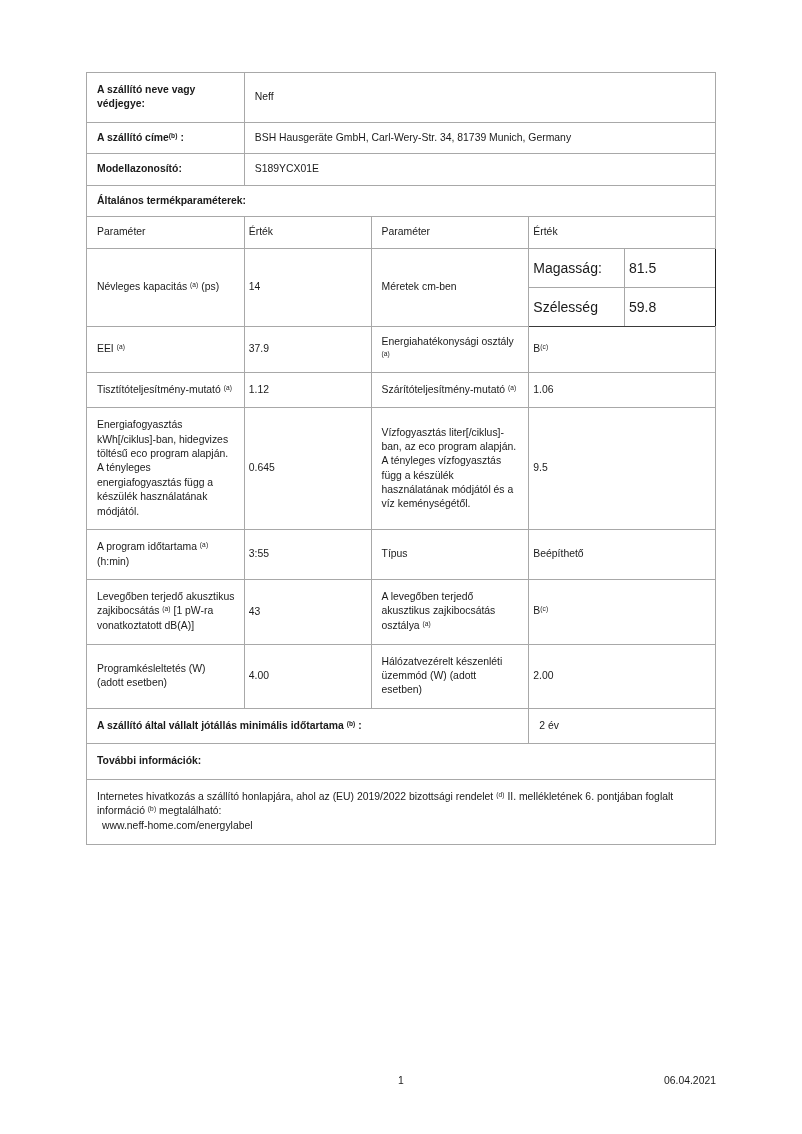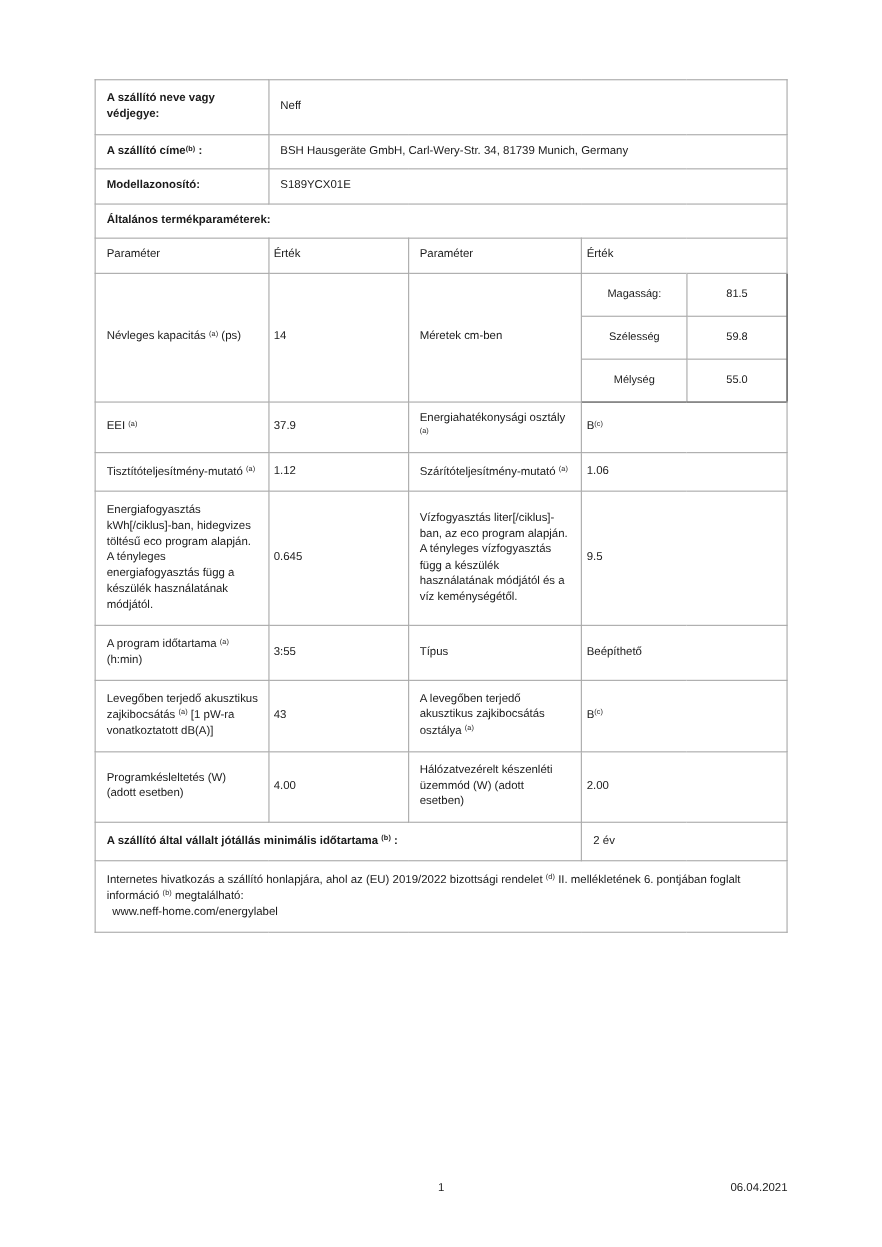--- a/index.html
+++ b/index.html
@@ -70,22 +70,22 @@
     padding: 0;
     border: none;
   }
   table.dims {
     width: 100%;
     border-collapse: collapse;
     table-layout: fixed;
   }
   table.dims td {
     border: 1px solid #a8a8a8;
-    text-align: center;
-    font-size: 10px;
+    text-align: left;
+    font-size: 14px;
     padding: 8px 4px;
     height: 22px;
   }
   table.dims tr:first-child td { border-top: none; }
   table.dims tr:last-child td { border-bottom: none; }
   table.dims td:first-child { border-left: none; }
   table.dims td:last-child { border-right: none; }
 
   .row-strong > td { border-top: 1.2px solid #3a3a3a; margin-top: 38px; }
 
@@ -195,24 +195,20 @@
               </colgroup>
             <tbody>
               <tr>
                 <td>Magasság:</td>
                 <td>81.5</td>
               </tr>
               <tr>
                 <td>Szélesség</td>
                 <td>59.8</td>
               </tr>
-              <tr>
-                <td>Mélység</td>
-                <td>55.0</td>
-              </tr>
             </tbody>
           </table>
         </td>
       </tr>
 
       <tr class="row-strong">
         <td>
           <div class="cell tall"><span>EEI</span> <sup class="mk">(a)</sup></div>
         </td>
         <td>
@@ -304,20 +300,25 @@
 
       <tr class="row-strong">
         <td colspan="3">
           <div class="cell bold tall"><span>A szállító által vállalt jótállás minimális időtartama</span> <sup class="mk">(b)</sup> <span>:</span></div>
         </td>
         <td colspan="2">
           <div class="cell">2 év</div>
         </td>
       </tr>
 
+      <tr class="row-strong">
+        <td colspan="5">
+          <div class="cell bold tall">További információk:</div>
+        </td>
+      </tr>
 
       <tr class="row-strong">
         <td colspan="5">
           <div class="cell tall"><span>Internetes hivatkozás a szállító honlapjára, ahol az (EU) 2019/2022 bizottsági rendelet</span> <sup class="mk">(d)</sup> <span>II. mellékletének 6. pontjában foglalt információ</span> <sup class="mk">(b)</sup> <span>megtalálható:</span>
             <div class="url-line">www.neff-home.com/energylabel</div>
           </div>
         </td>
       </tr>
 
     </tbody>

